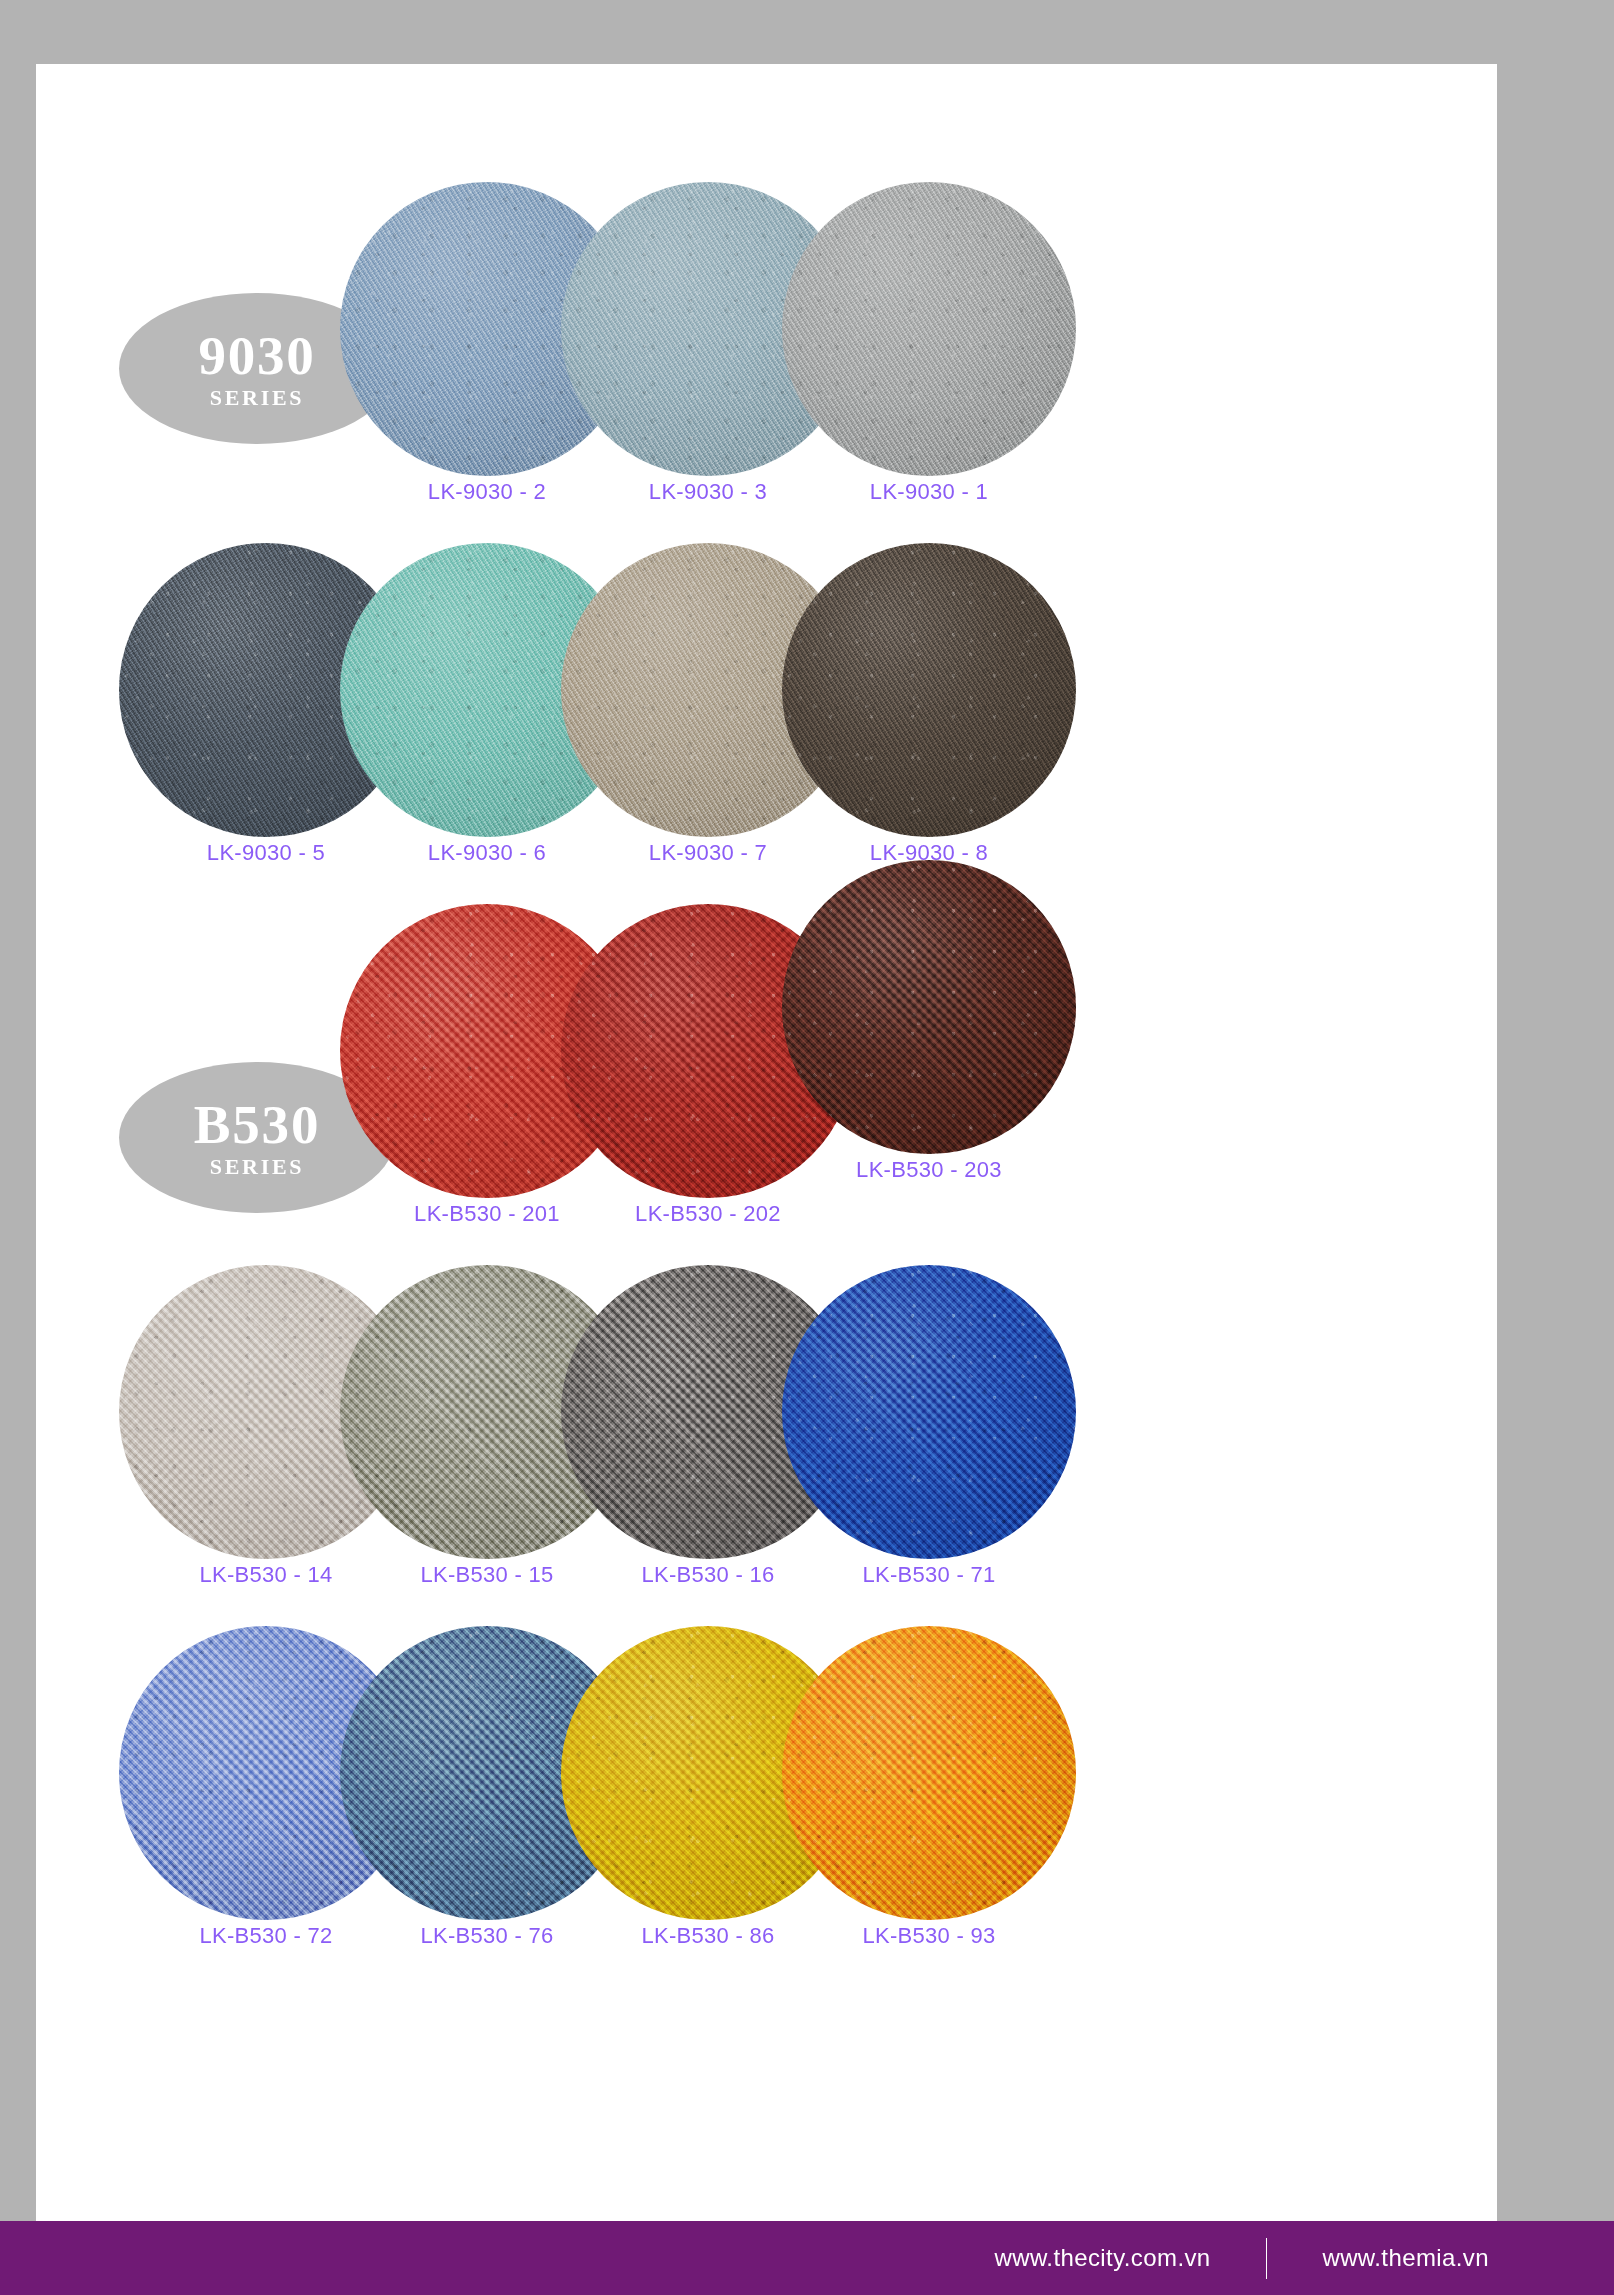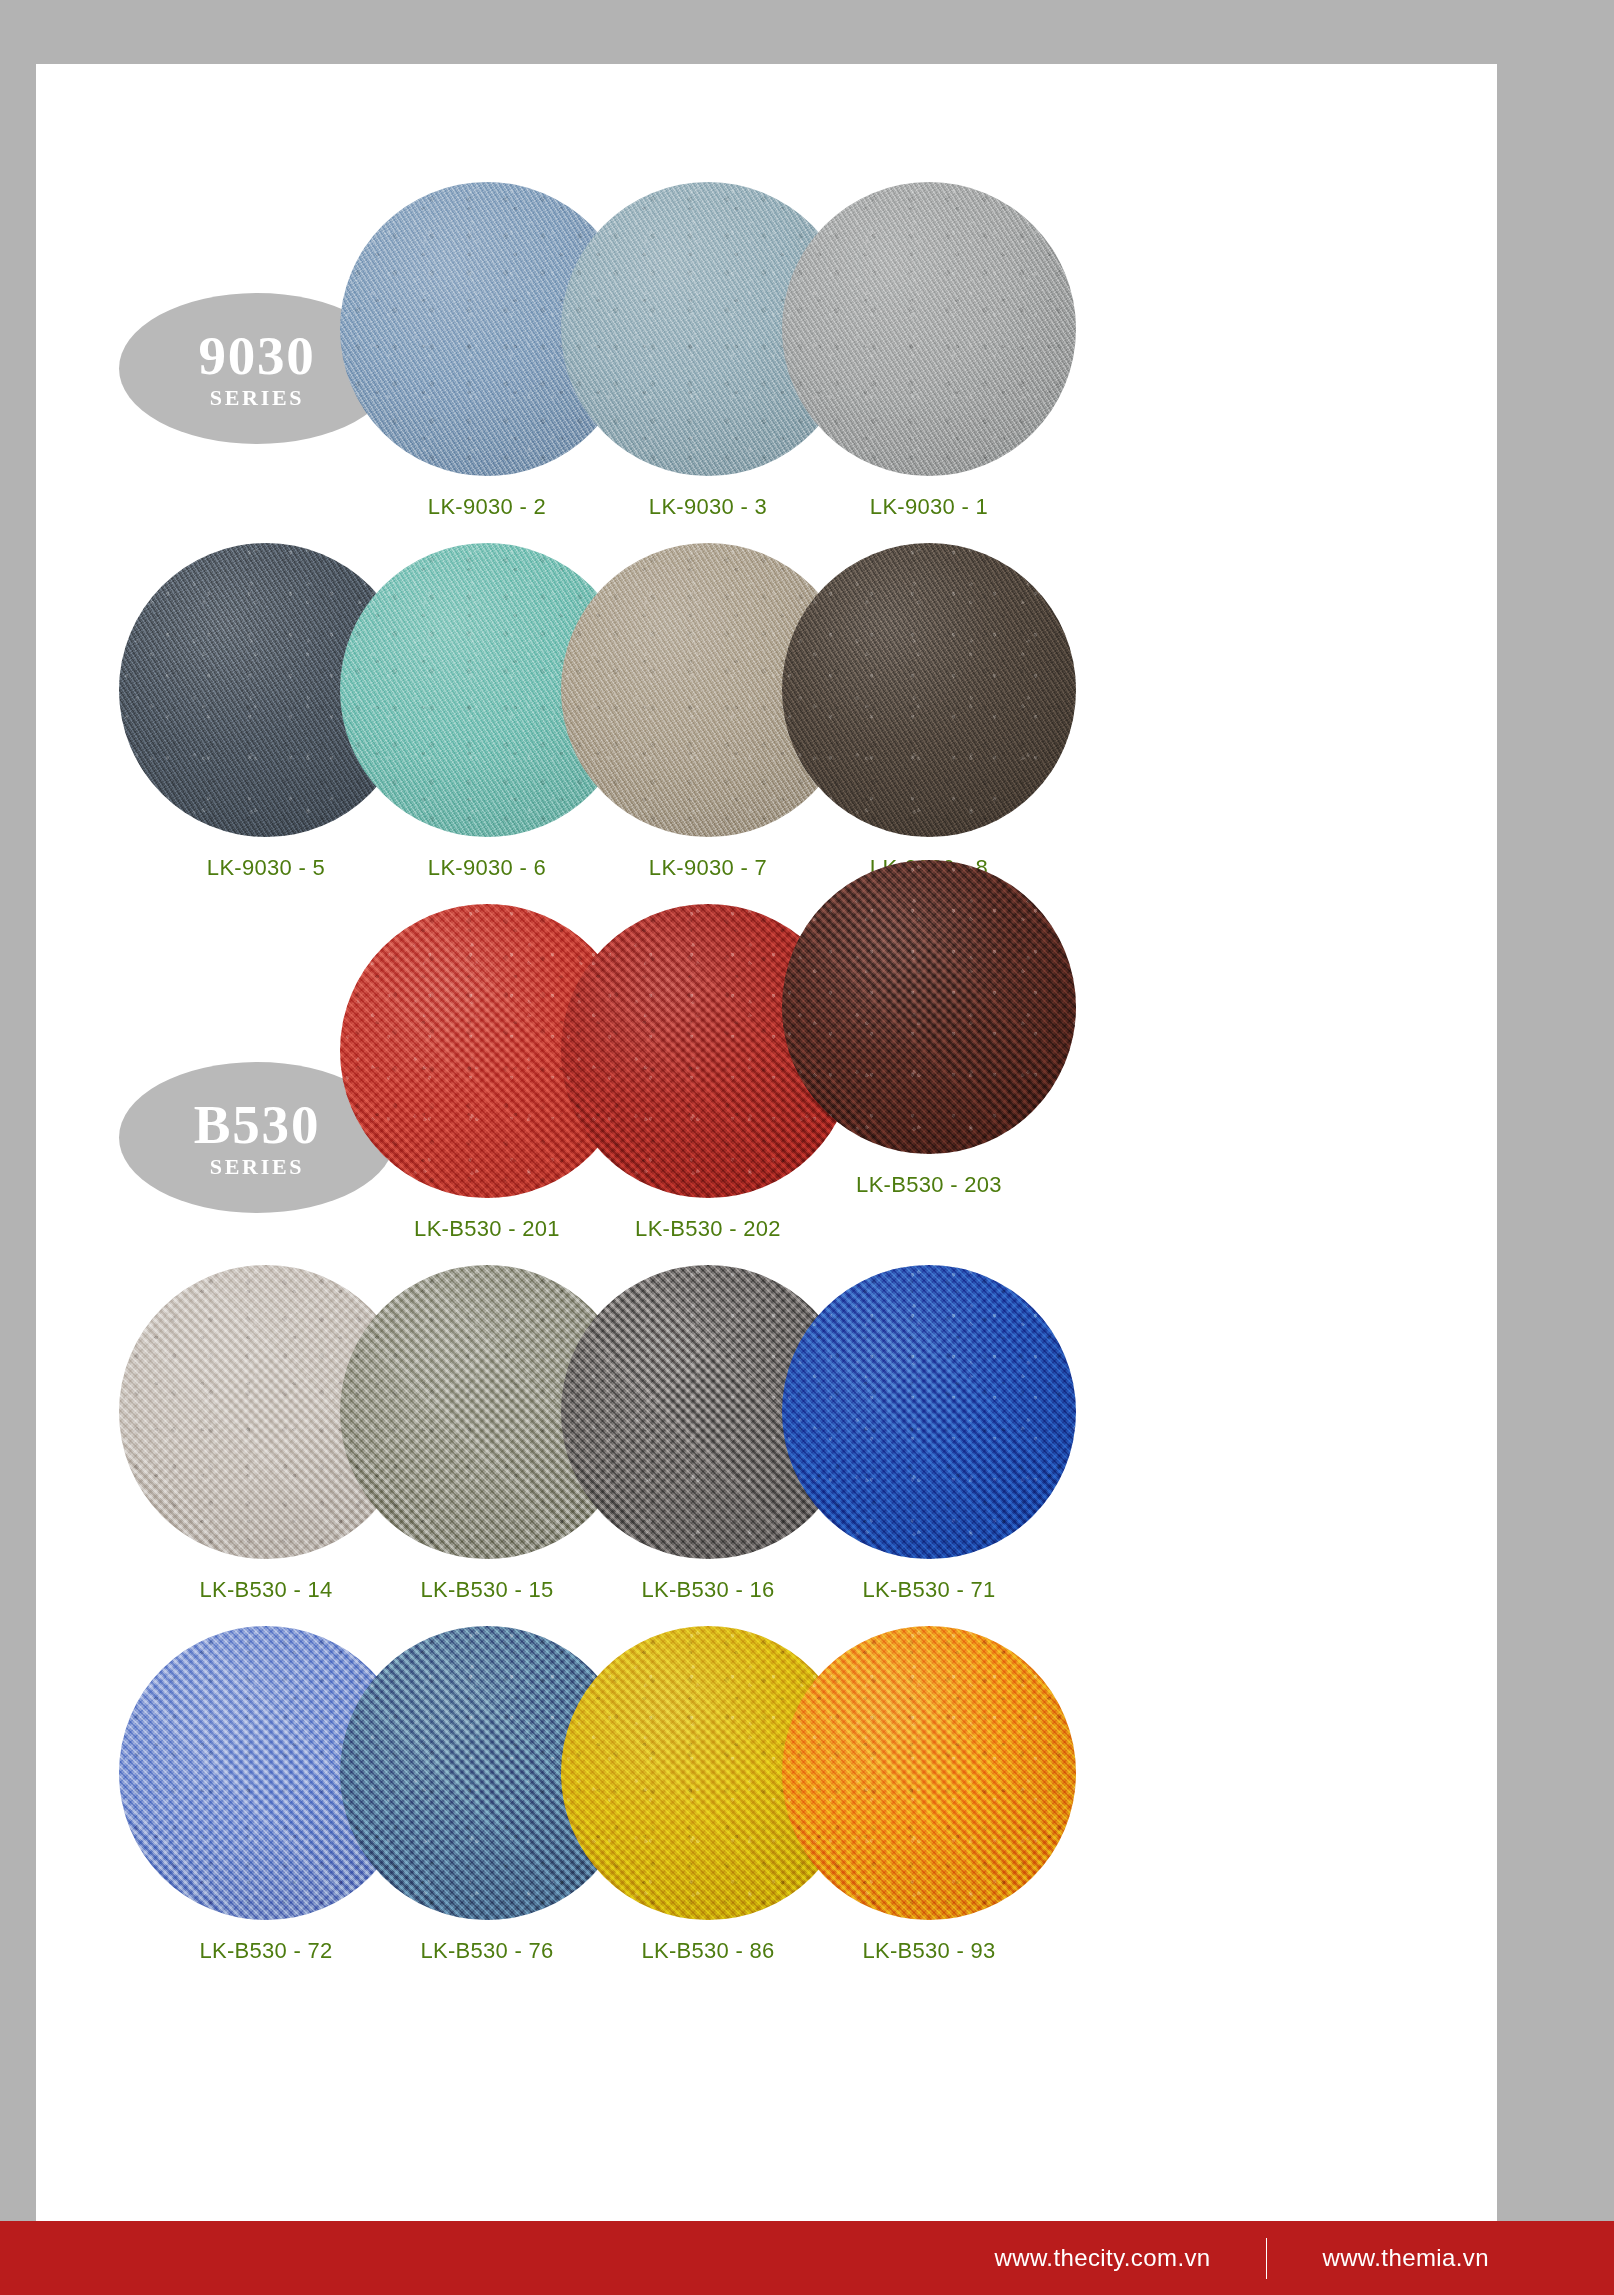--- a/index.html
+++ b/index.html
@@ -157,36 +157,36 @@
     position: absolute;
     inset: 0;
     background: radial-gradient(circle at 36% 28%,
                 rgba(255,255,255,0.16) 0%,
                 rgba(255,255,255,0.04) 42%,
                 rgba(0,0,0,0.07) 78%,
                 rgba(0,0,0,0.14) 100%);
   }
 
   .swatch-label {
-    margin-top: 18px;
+    margin-top: 3px;
     font-size: 22px;
-    color: #4d7c0f;
+    color: #8b5cf6;
     font-family: "Liberation Sans", sans-serif;
     letter-spacing: 0.3px;
     white-space: nowrap;
   }
 
   
   .footer {
     position: absolute;
     left: 0;
     bottom: 0;
     width: 1614px;
     height: 74px;
-    background: #b91c1c;
+    background: #701a75;
     display: flex;
     align-items: center;
     justify-content: flex-end;
     padding-right: 125px;
   }
   .footer-link {
     color: #ffffff;
     font-size: 24px;
     font-family: "Liberation Sans", sans-serif;
     letter-spacing: 0.4px;

